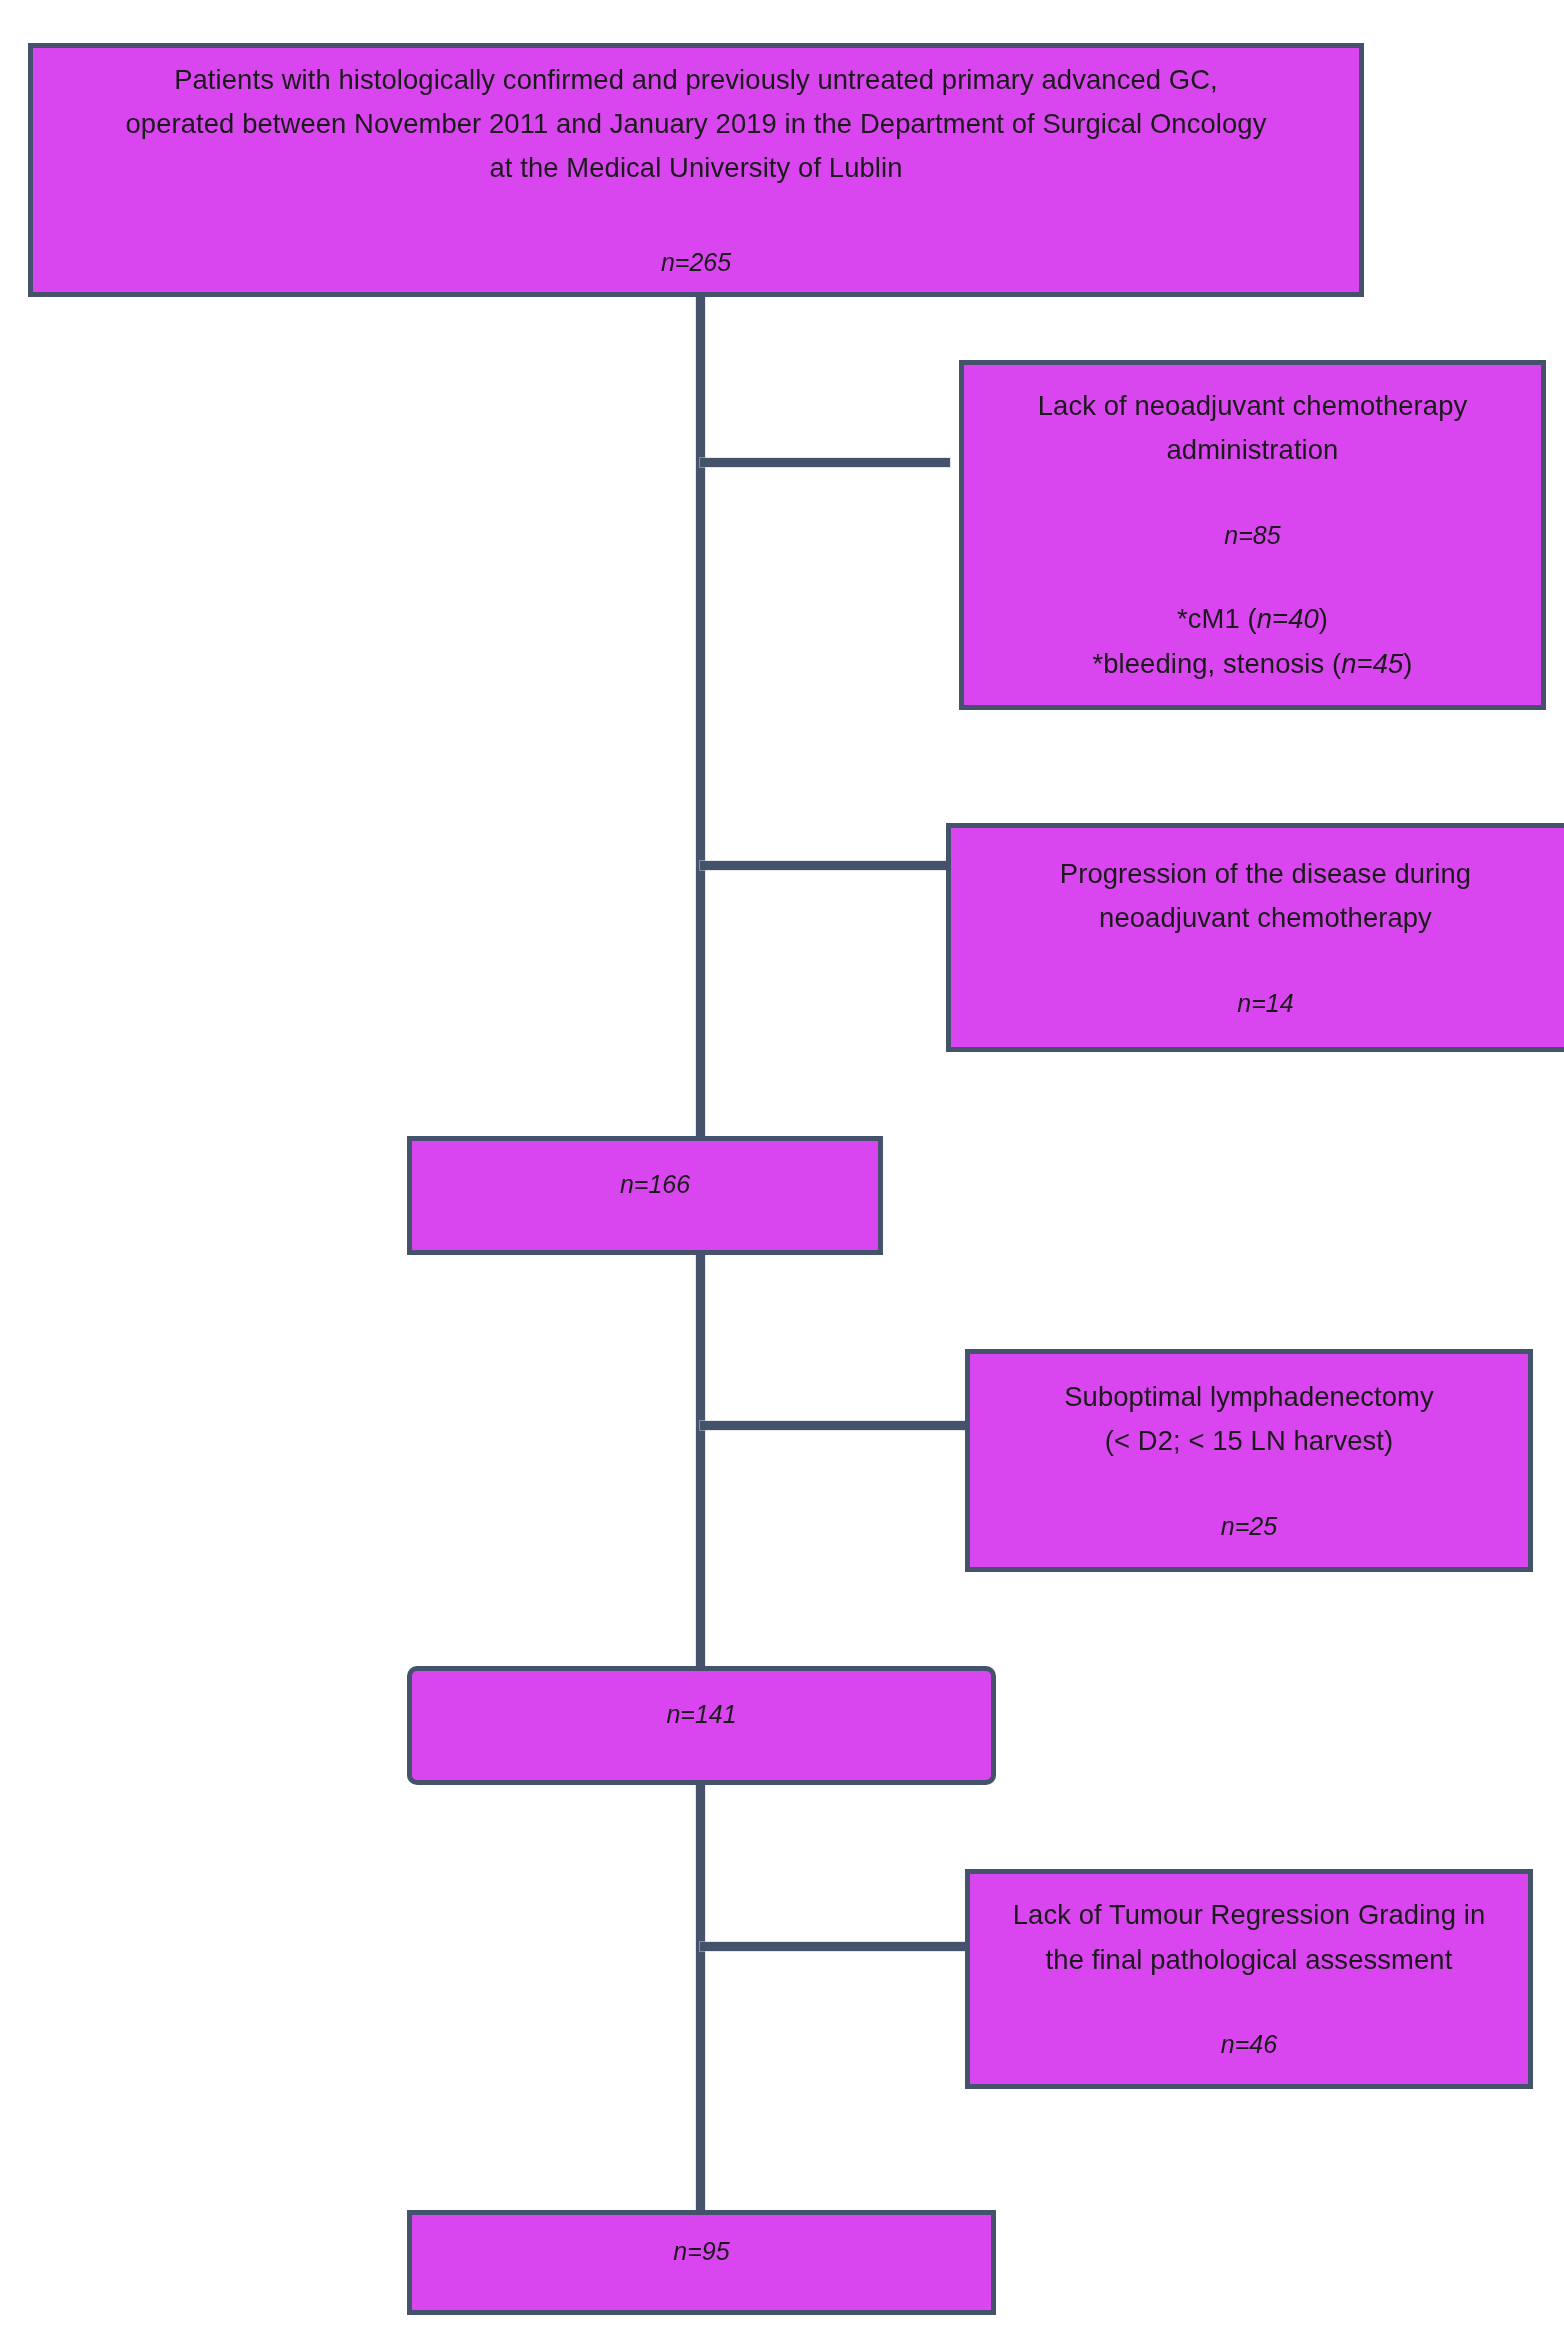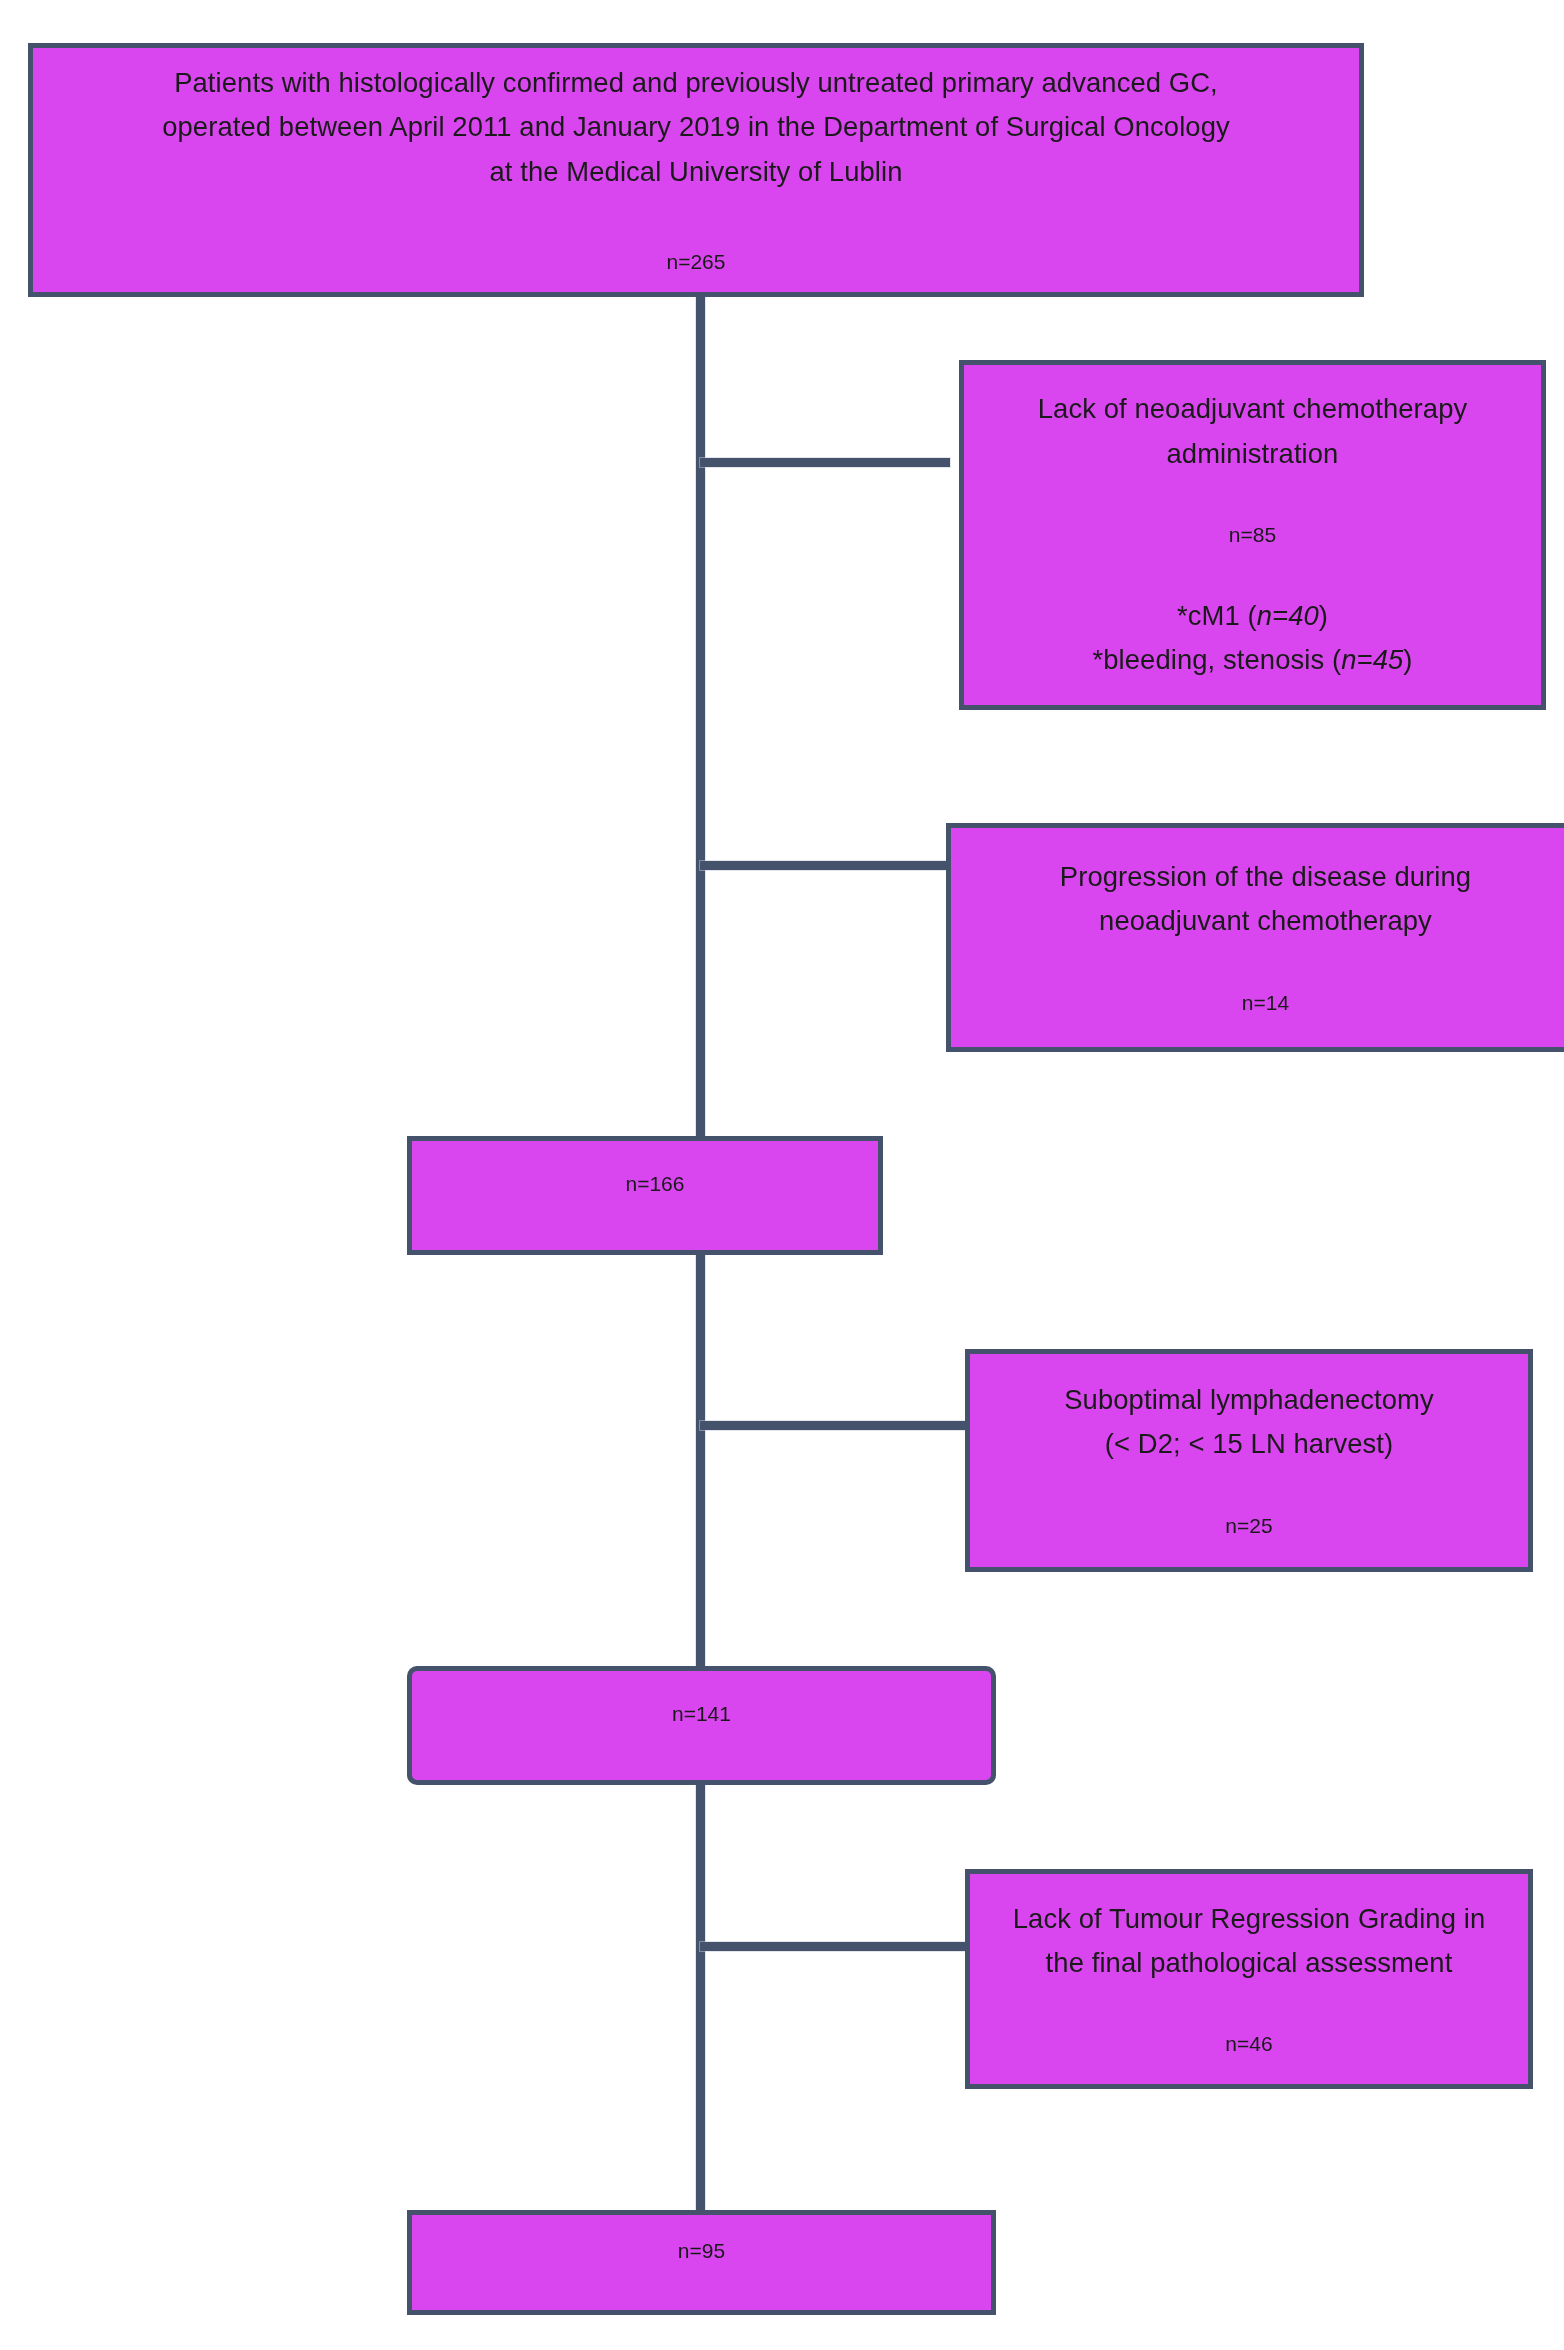--- a/index.html
+++ b/index.html
@@ -50,21 +50,22 @@
     box-sizing: border-box;
   }
   .line {
     font-size: 27.4px;
     line-height: 1.62;
     letter-spacing: 0.1px;
     white-space: nowrap;
   }
   .line.wrap { white-space: normal; }
   .num {
-    font-size: 21px;
+    font-size: 25px;
+    font-style: italic;
     line-height: 1.62;
     white-space: nowrap;
   }
   .gap-lg { height: 51px; }
   .gap-md { height: 42px; }
 
   
   #node-enrolled   { left: 28px;   top: 43px;   width: 1336px; height: 254px; }
   #node-excl-1     { left: 946px; top: 360px;  width: 587px;  height: 350px; margin-left: 13px; }
   #node-excl-2     { left: 946px; top: 787px;  width: 639px;  height: 229px; margin-top: 36px; }
@@ -100,21 +101,21 @@
   <div class="trunk" id="trunk-c"></div>
 
   <div class="connector-h" id="conn-1"></div>
   <div class="connector-h" id="conn-2"></div>
   <div class="connector-h" id="conn-3"></div>
   <div class="connector-h" id="conn-4"></div>
 
   <div class="node" id="node-enrolled">
     <div class="node-inner">
       <div class="line">Patients with histologically confirmed and previously untreated primary advanced GC,</div>
-      <div class="line">operated between April 2011 and January 2019 in the Department of Surgical Oncology</div>
+      <div class="line">operated between November 2011 and January 2019 in the Department of Surgical Oncology</div>
       <div class="line">at the Medical University of Lublin</div>
       <div class="gap-lg"></div>
       <div class="num">n=265</div>
     </div>
   </div>
 
   <div class="node" id="node-excl-1">
     <div class="node-inner">
       <div class="line wrap">Lack of neoadjuvant chemotherapy</div>
       <div class="line wrap">administration</div>

